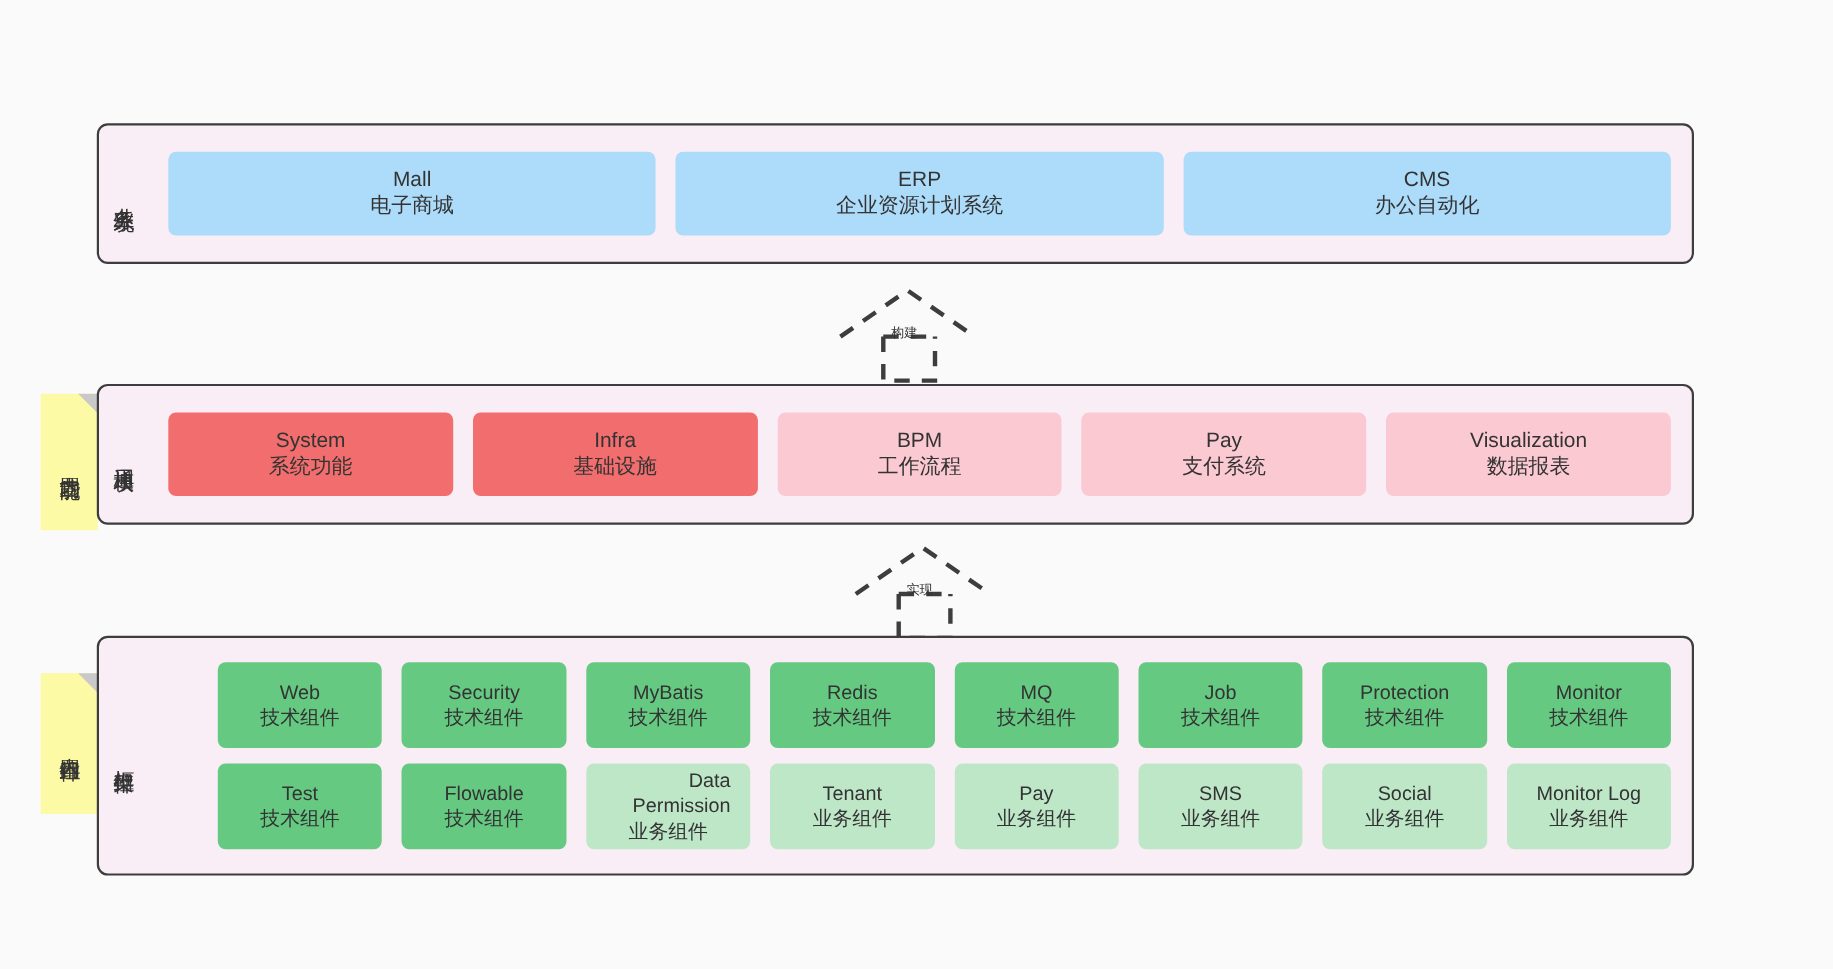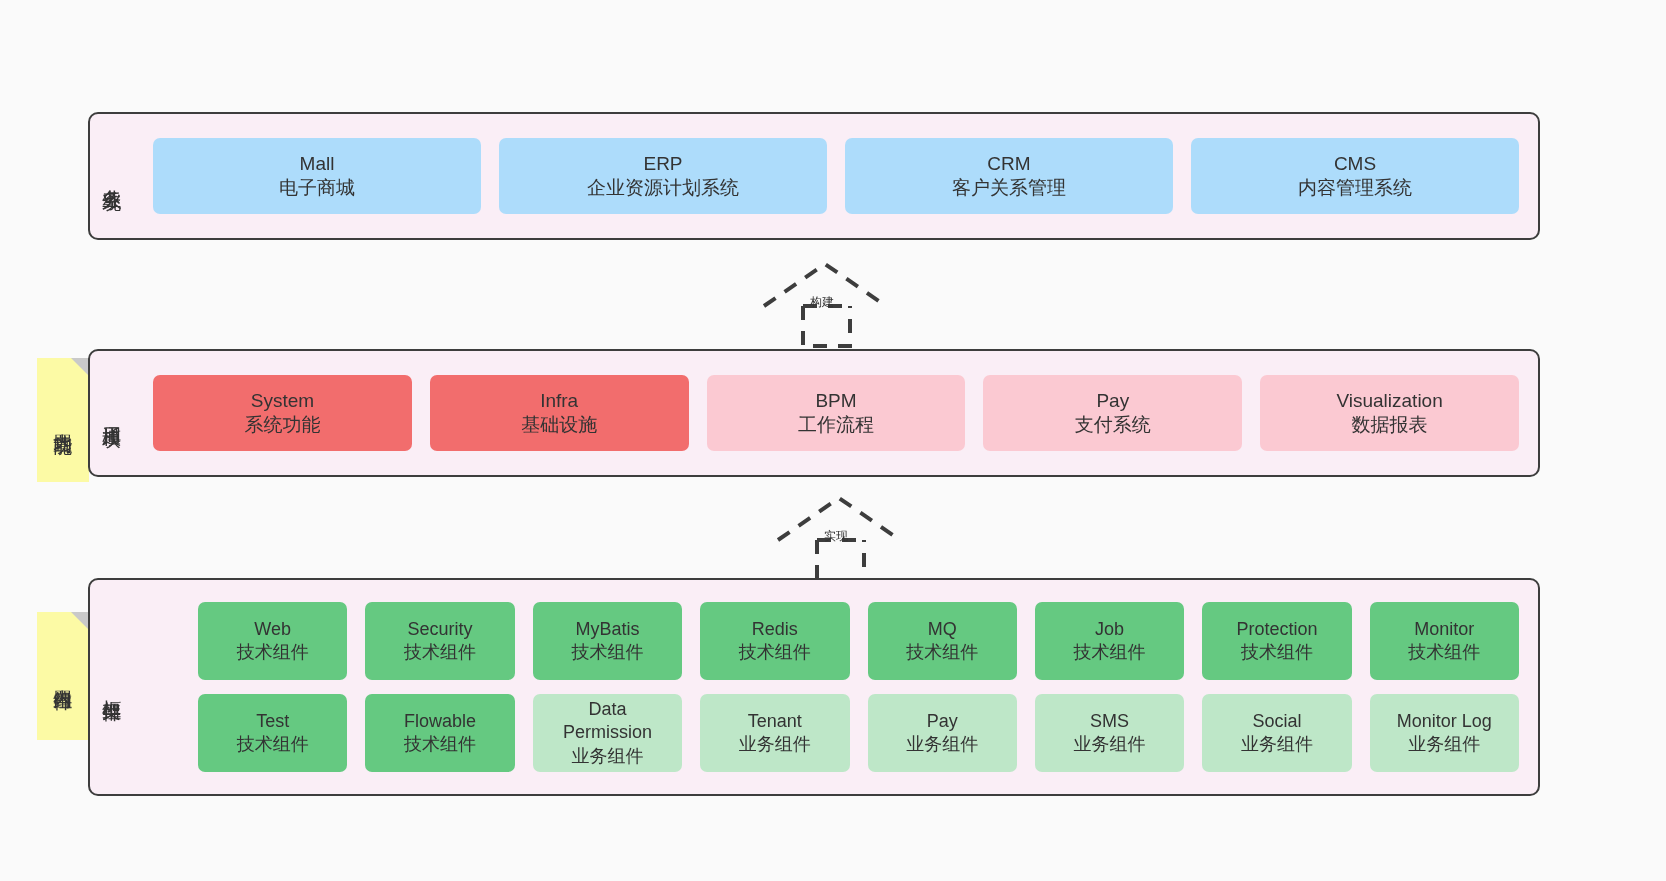--- a/index.html
+++ b/index.html
@@ -54,21 +54,21 @@
   .cell {
     flex: 1 1 0;
     margin: 0 9px;
     display: flex;
     flex-direction: column;
     align-items: center;
     justify-content: center;
     border-radius: 7px;
     font-size: 19px;
     line-height: 1.28;
-    text-align: center;
+    text-align: right;
     color: #333333;
     box-sizing: border-box;
     padding: 6px 18px;
   }
   .cell .en { display: block; }
   .cell .cn { display: block; }
 
   
   #layer-business {
     left: 88px;
@@ -186,26 +186,22 @@
   <div class="layer-body">
     <div class="cell">
       <span class="en">Mall</span>
       <span class="cn">电子商城</span>
     </div>
     <div class="cell">
       <span class="en">ERP</span>
       <span class="cn">企业资源计划系统</span>
     </div>
     <div class="cell">
-      <span class="en">CRM</span>
-      <span class="cn">客户关系管理</span>
-    </div>
-    <div class="cell">
       <span class="en">CMS</span>
-      <span class="cn">内容管理系统</span>
+      <span class="cn">办公自动化</span>
     </div>
   </div>
 </div>
 
 <div class="uml-arrow" id="arrow-build">
   <svg width="150" height="92" viewBox="0 0 150 92">
     <polyline points="8,48 69,6 130,48" fill="none" stroke="#3d3d3d" stroke-width="4" stroke-dasharray="14,11" stroke-linecap="butt"></polyline>
     <polyline points="47,48 47,88 94,88 94,48" fill="none" stroke="#3d3d3d" stroke-width="4" stroke-dasharray="14,11" stroke-linecap="butt"></polyline>
     <line x1="47" y1="48" x2="94" y2="48" stroke="#3d3d3d" stroke-width="4" stroke-dasharray="14,11"></line>
   </svg>

